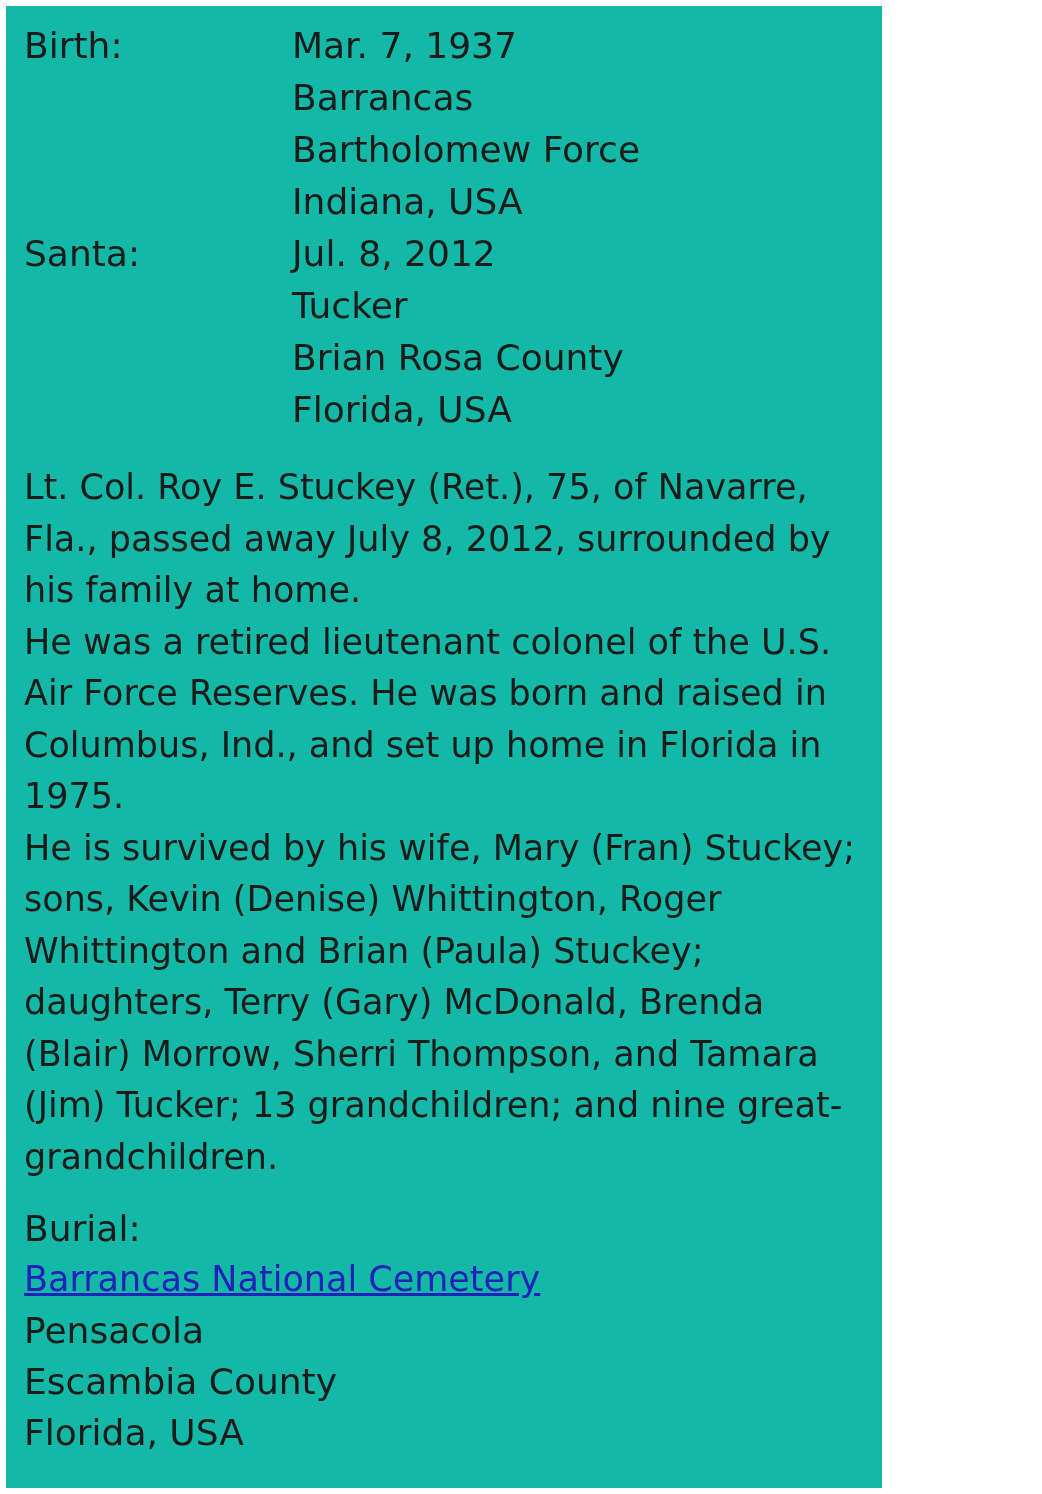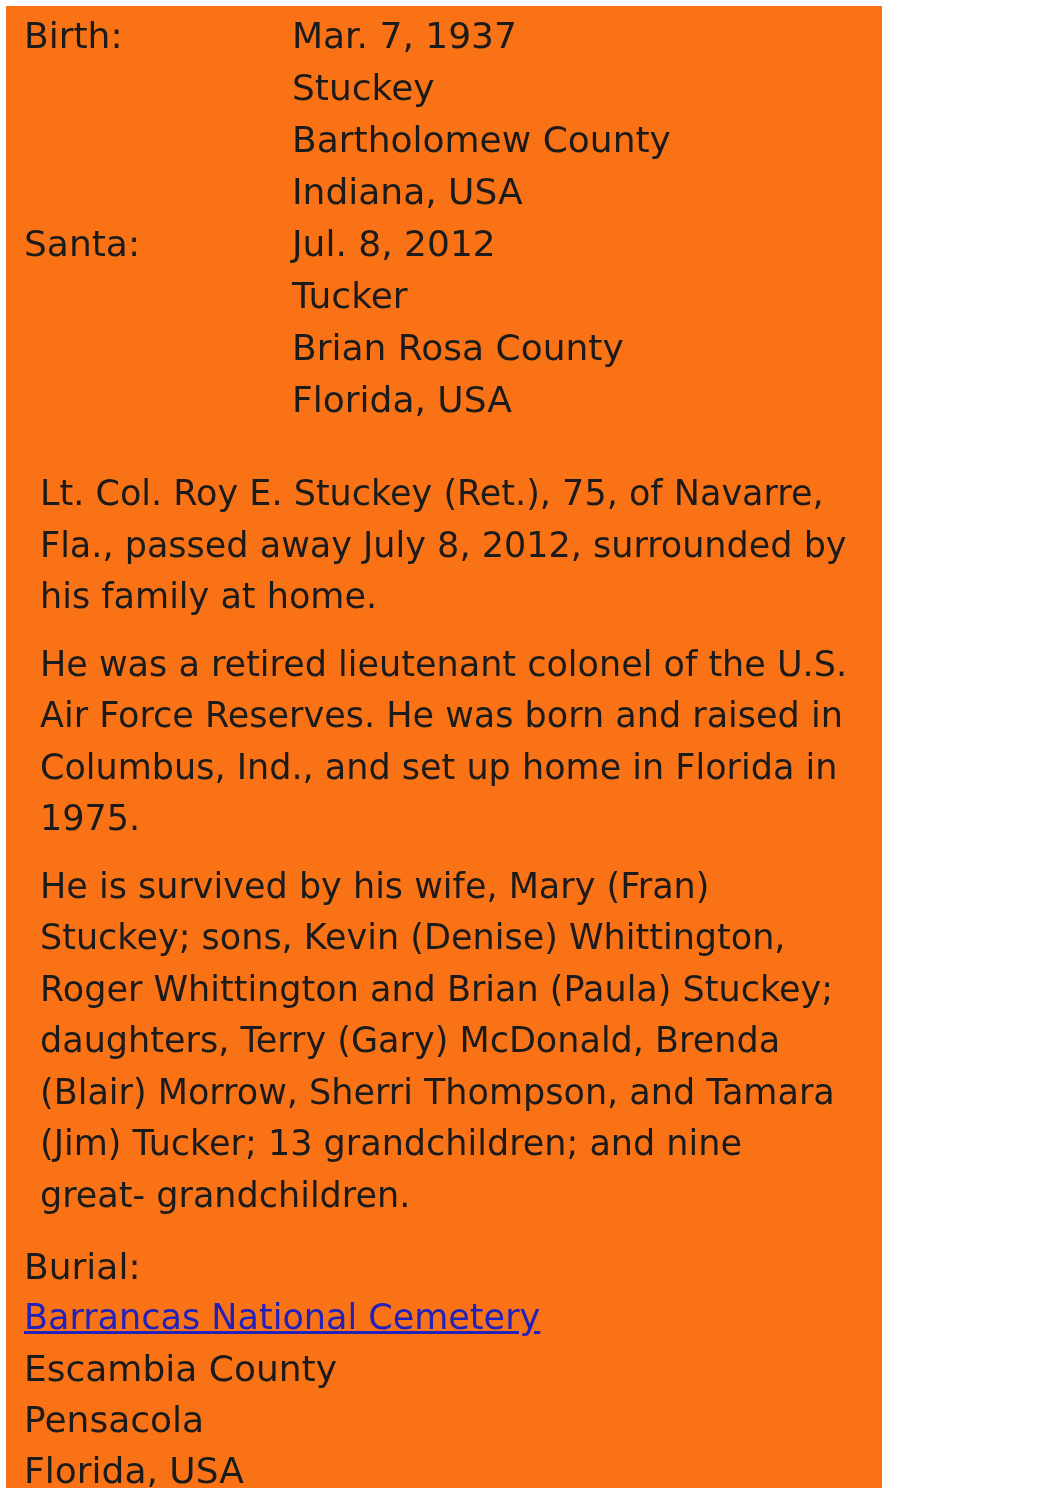--- a/index.html
+++ b/index.html
@@ -9,23 +9,23 @@
   }
   body {
     width: 1042px;
     height: 1494px;
     font-family: "DejaVu Sans", sans-serif;
   }
   .memorial-card {
     box-sizing: border-box;
     width: 888px;
     height: 1494px;
-    background: #f97316;
+    background: #14b8a6;
     border: 6px solid #ffffff;
-    padding: 4px 18px 0 18px;
+    padding: 14px 18px 0 18px;
     overflow: hidden;
     color: #1b1b1b;
   }
   .vitals {
     width: 100%;
     border-collapse: collapse;
   }
   .vitals td {
     vertical-align: top;
     padding: 0;
@@ -48,21 +48,21 @@
   }
   .spacer-sm {
     height: 26px;
   }
   .bio {
     font-size: 35px;
     line-height: 51.5px;
     margin: 0;
   }
   .bio p {
-    margin: 16px;
+    margin: 0;
   }
   .burial-block {
     margin-top: 20px;
   }
   .burial-label {
     font-size: 36px;
     line-height: 51px;
     display: block;
   }
   .cemetery-link {
@@ -83,22 +83,22 @@
 <body>
 
 <div class="memorial-card">
 
   <table class="vitals">
     <tbody>
         <tr>
       <td class="label-col">Birth:</td>
       <td class="value-col">
         <span class="value-line">Mar. 7, 1937</span>
-        <span class="value-line">Stuckey</span>
-        <span class="value-line">Bartholomew County</span>
+        <span class="value-line">Barrancas</span>
+        <span class="value-line">Bartholomew Force</span>
         <span class="value-line">Indiana, USA</span>
       </td>
     </tr>
     <tr>
       <td class="label-col">Santa:</td>
       <td class="value-col">
         <span class="value-line">Jul. 8, 2012</span>
         <span class="value-line">Tucker</span>
         <span class="value-line">Brian Rosa County</span>
         <span class="value-line">Florida, USA</span>
@@ -111,18 +111,18 @@
 
   <div class="bio">
     <p>Lt. Col. Roy E. Stuckey (Ret.), 75, of Navarre, Fla., passed away July 8, 2012, surrounded by his family at home.</p>
     <p>He was a retired lieutenant colonel of the U.S. Air Force Reserves. He was born and raised in Columbus, Ind., and set up home in Florida in 1975.</p>
     <p>He is survived by his wife, Mary (Fran) Stuckey; sons, Kevin (Denise) Whittington, Roger Whittington and Brian (Paula) Stuckey; daughters, Terry (Gary) McDonald, Brenda (Blair) Morrow, Sherri Thompson, and Tamara (Jim) Tucker; 13 grandchildren; and nine great- grandchildren.</p>
   </div>
 
   <div class="burial-block">
     <span class="burial-label">Burial:</span>
     <a class="cemetery-link" href="#">Barrancas National Cemetery</a>
+    <span class="burial-line">Pensacola</span>
     <span class="burial-line">Escambia County</span>
-    <span class="burial-line">Pensacola</span>
     <span class="burial-line">Florida, USA</span>
   </div>
 
 </div>
 
 </body></html>

